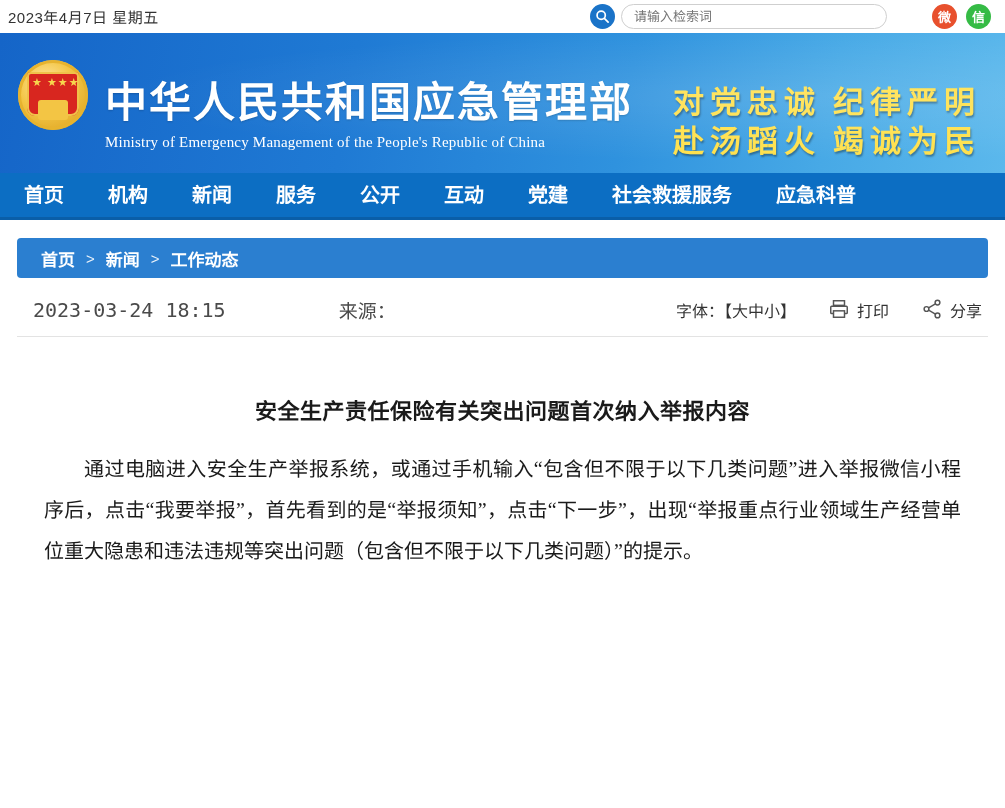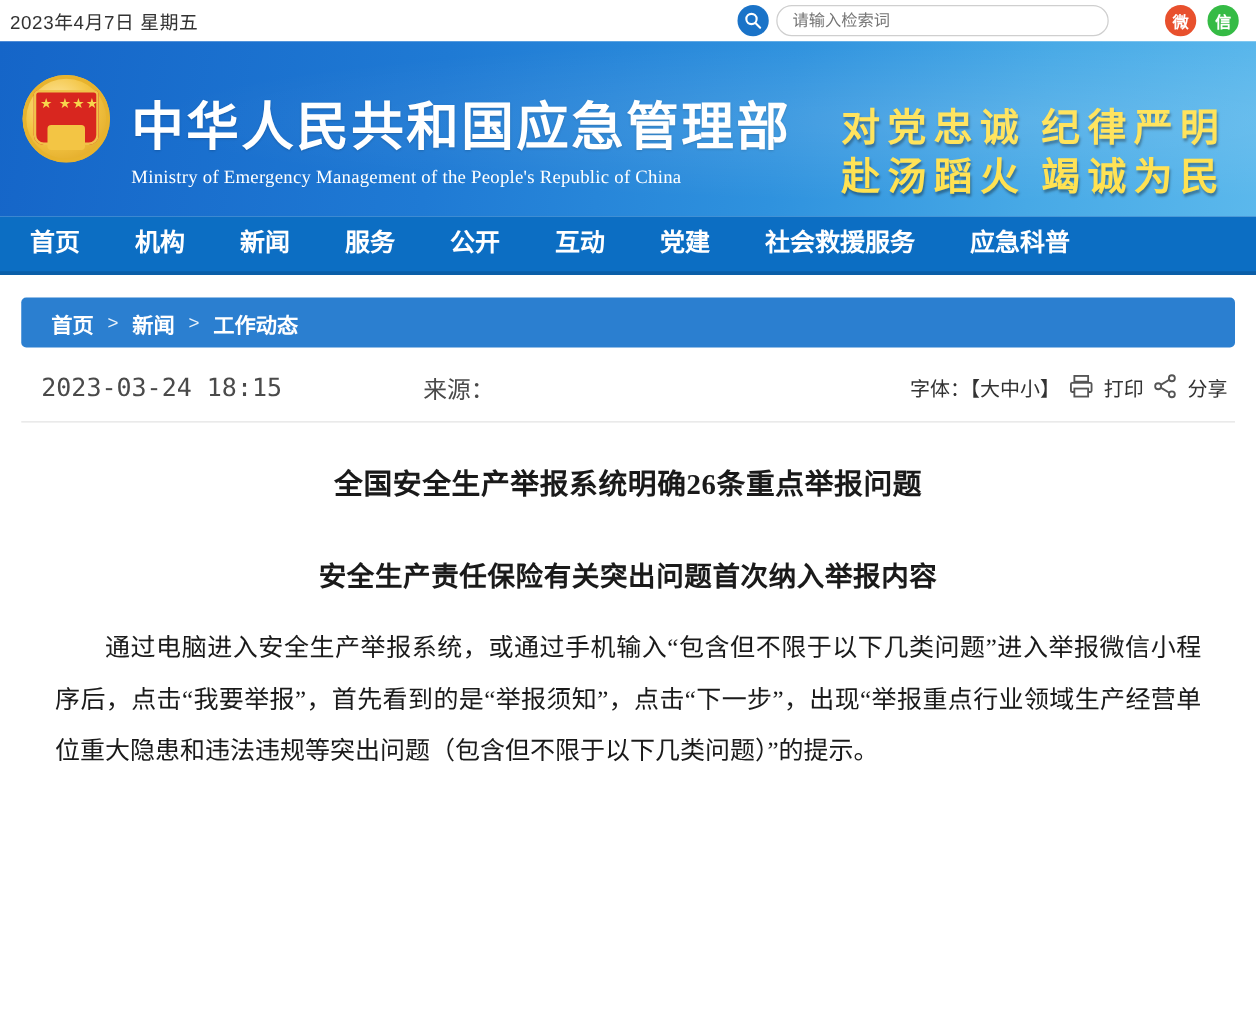--- a/index.html
+++ b/index.html
@@ -200,21 +200,21 @@
   }
   .meta-source {
     font-size: 19px;
     color: #4a4a4a;
     margin-left: 113px;
   }
   .meta-right {
     margin-left: auto;
     display: flex;
     align-items: center;
-    gap: 6px;
+    gap: 32px;
   }
   .fontsize {
     font-size: 16px;
     color: #333;
   }
   .fontsize b { font-weight: normal; }
   .tool {
     display: flex; gap: 7px;
     font-size: 16px; color: #333; cursor: pointer;
   }
@@ -224,21 +224,21 @@
   .article {
     padding: 30px 44px 0 44px;
   }
   .h-main, .h-sub {
     text-align: center;
     font-family: "Liberation Serif", "DejaVu Serif", serif;
     font-weight: bold;
     color: #1a1a1a;
   }
   .h-main { font-size: 23px; letter-spacing: 0.5px; }
-  .h-sub { font-size: 22px; margin-top: 41px; letter-spacing: 0.5px; }
+  .h-sub { font-size: 22px; margin-top: 26px; letter-spacing: 0.5px; }
   .para {
     font-family: "Liberation Serif", "DejaVu Serif", serif;
     font-size: 20px;
     line-height: 41px;
     color: #1a1a1a;
     text-indent: 2em;
     margin-top: 24px;
     text-align: justify;
   }
 </style>
@@ -338,16 +338,15 @@
           <line x1="8.3" y1="10.8" x2="15.7" y2="6.4"></line>
           <line x1="8.3" y1="13.2" x2="15.7" y2="17.6"></line>
         </svg>
       </span>
       <span>分享</span>
     </div>
   </div>
 </div>
 
 <div class="article">
-  <div class="h-main">全国安全生产举报系统明确26条重点举报问题</div>
   <div class="h-sub">安全生产责任保险有关突出问题首次纳入举报内容</div>
   <p class="para">通过电脑进入安全生产举报系统，或通过手机输入“包含但不限于以下几类问题”进入举报微信小程序后，点击“我要举报”，首先看到的是“举报须知”，点击“下一步”，出现“举报重点行业领域生产经营单位重大隐患和违法违规等突出问题（包含但不限于以下几类问题）”的提示。</p>
 </div>
 
 </body></html>

